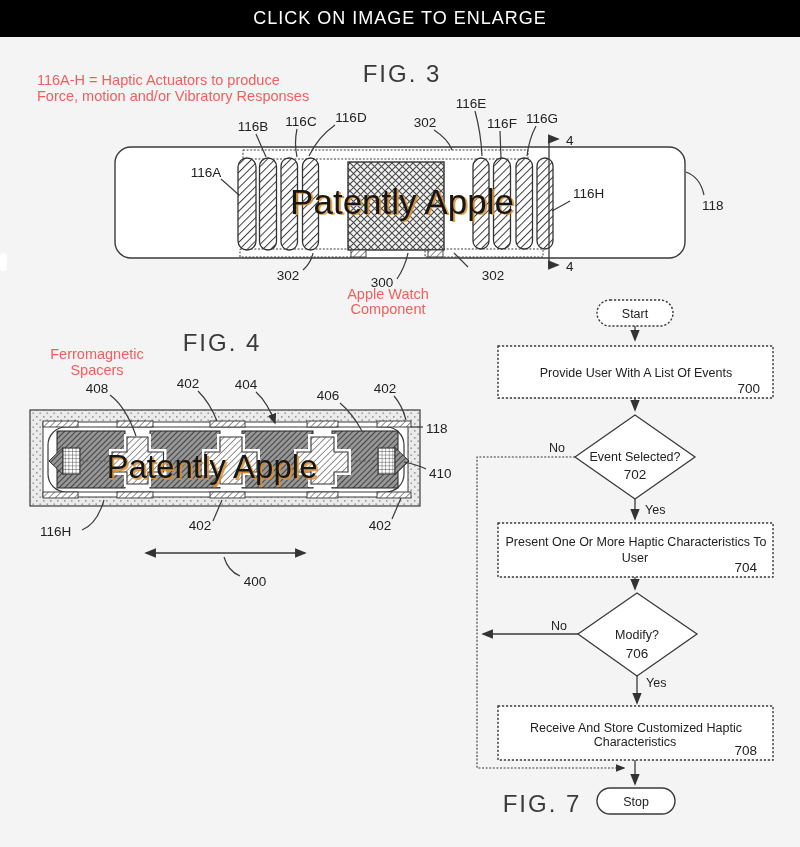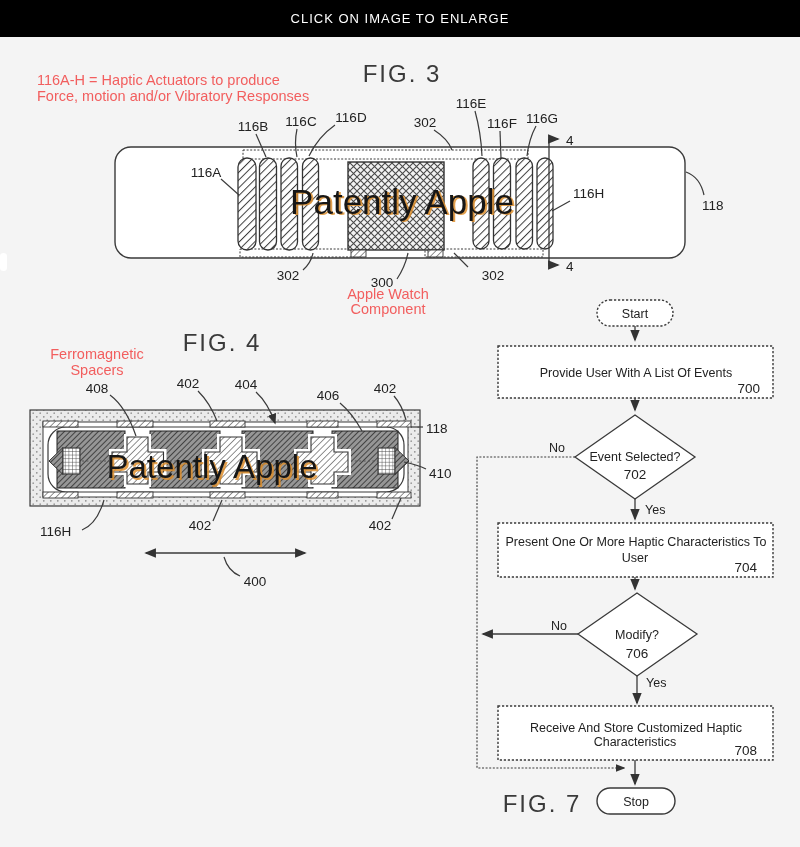--- a/index.html
+++ b/index.html
@@ -1,20 +1,20 @@
 <!DOCTYPE html>
 <html><head>
 <meta charset="utf-8">
 <style>
   html,body{margin:0;padding:0;background:#e9e9e9;}
   .stage{position:relative;width:800px;height:847px;background:#f4f4f4;overflow:hidden;
          font-family:"Liberation Sans",sans-serif;}
   .caption-bar{position:absolute;top:0;left:0;width:800px;height:37px;background:#000;
                display:flex;align-items:center;justify-content:center;}
-  .caption-bar span{color:#fff;font-size:13px;letter-spacing:1px;font-weight:400;}
+  .caption-bar span{color:#fff;font-size:18px;letter-spacing:1px;font-weight:400;}
   svg{position:absolute;top:37px;left:0;}
   text{font-family:"Liberation Sans",sans-serif;fill:#222;}
   .fig-title{font-size:24px;fill:#3a3a3a;letter-spacing:2px;}
   .red{fill:#f25e5e;font-size:14.5px;}
   .lbl{font-size:13.5px;}
   .num{font-size:13.5px;}
   .flow{font-size:12.5px;}
   .wm-o{fill:#dd8f2e;opacity:.85;}
   .wm{fill:#161616;}
   .ldr{fill:none;stroke:#3a3a3a;stroke-width:1.2;}

